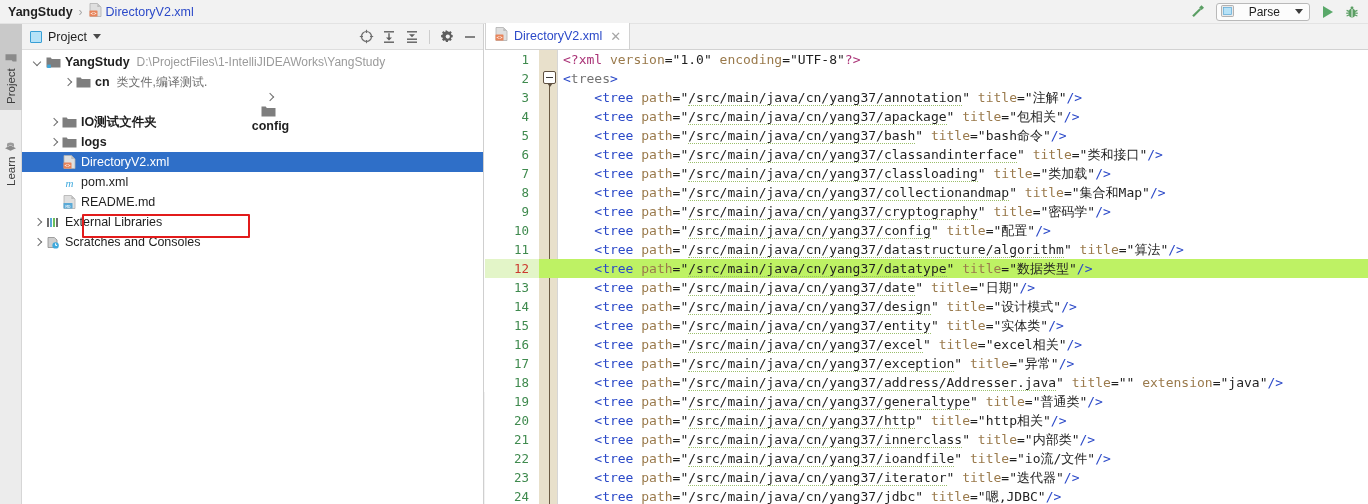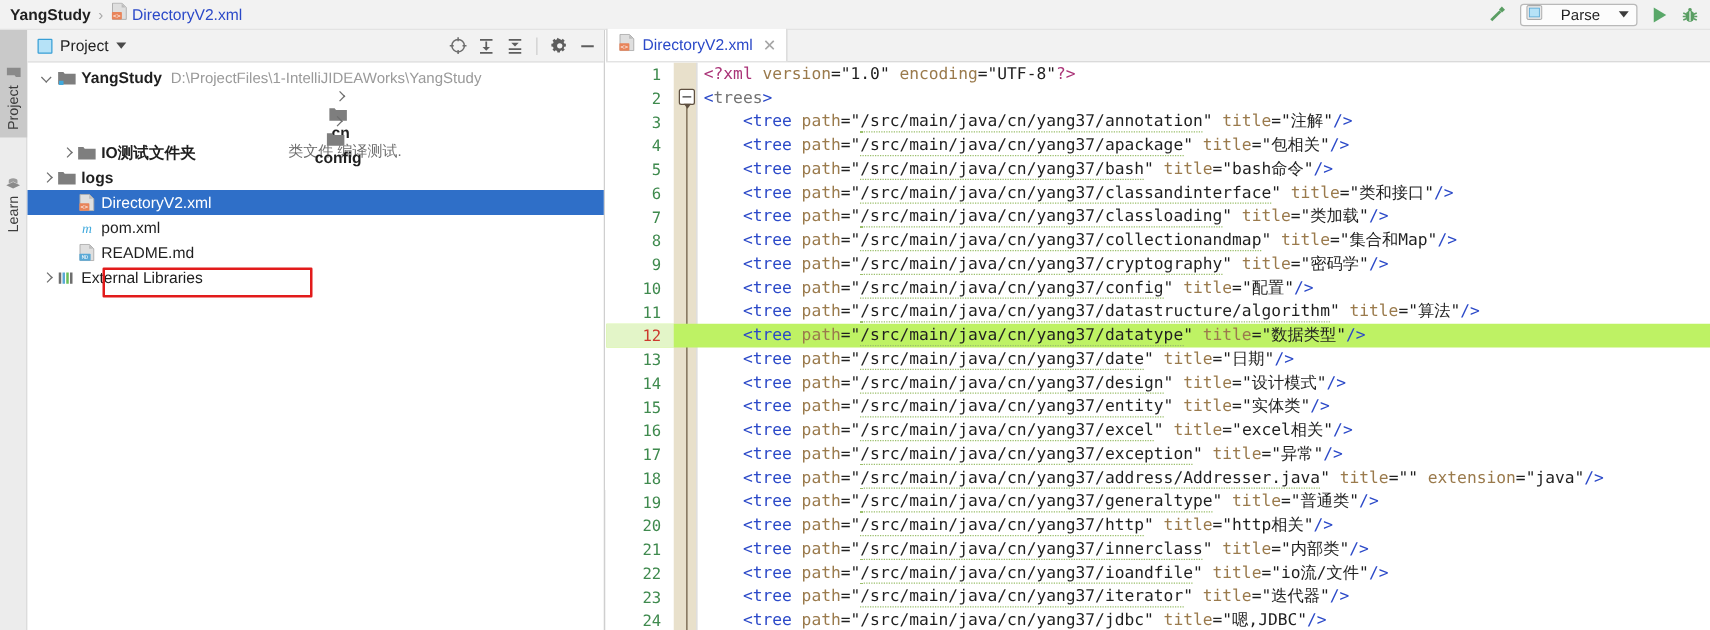--- a/index.html
+++ b/index.html
@@ -313,21 +313,21 @@
           <span class="arrow expanded"></span>
           <span class="ticon">
             <svg width="15" height="13" viewBox="0 0 15 13">
               <path d="M0.5 1.5h4.2l1.1 1.4H14.5v8.6H0.5z" fill="#7e7e7e"></path>
               <rect x="1.2" y="8.6" width="3.6" height="3.4" fill="#3fa9dd"></rect>
             </svg>
           </span>
           <span class="tlabel bold">YangStudy</span>
           <span class="tpath">D:\ProjectFiles\1-IntelliJIDEAWorks\YangStudy</span>
         </div>
-        <div class="trow" style="padding-left: 40px; flex-direction: column;">
+        <div class="trow" style="padding-left: 40px;">
           <span class="arrow collapsed"></span>
           <span class="ticon">
             <svg width="15" height="13" viewBox="0 0 15 13">
               <path d="M0.5 1.5h4.2l1.1 1.4H14.5v8.6H0.5z" fill="#7e7e7e"></path>
             </svg>
           </span>
           <span class="tlabel bold">cn</span>
           <span class="tnote">类文件,编译测试.</span>
         </div>
         <div class="trow" style="padding-left: 36px; flex-direction: column;">
@@ -341,21 +341,21 @@
         </div>
         <div class="trow" style="padding-left: 26px;">
           <span class="arrow collapsed"></span>
           <span class="ticon">
             <svg width="15" height="13" viewBox="0 0 15 13">
               <path d="M0.5 1.5h4.2l1.1 1.4H14.5v8.6H0.5z" fill="#7e7e7e"></path>
             </svg>
           </span>
           <span class="tlabel bold">IO测试文件夹</span>
         </div>
-        <div class="trow" style="padding-left: 10px;">
+        <div class="trow" style="padding-left: 26px;">
           <span class="arrow collapsed"></span>
           <span class="ticon">
             <svg width="15" height="13" viewBox="0 0 15 13">
               <path d="M0.5 1.5h4.2l1.1 1.4H14.5v8.6H0.5z" fill="#7e7e7e"></path>
             </svg>
           </span>
           <span class="tlabel bold">logs</span>
         </div>
         <div class="trow selected" style="padding-left: 26px;">
           <span class="arrow"></span>
@@ -394,20 +394,32 @@
           <span class="arrow collapsed"></span>
           <span class="ticon">
             <svg width="14" height="13" viewBox="0 0 14 13">
               <rect x="1" y="2" width="2" height="9" fill="#6e6e6e"></rect>
               <rect x="4" y="2" width="2" height="9" fill="#5aa9d6"></rect>
               <rect x="7" y="2" width="2" height="9" fill="#6cbf5a"></rect>
               <rect x="10" y="2" width="2" height="9" fill="#6e6e6e"></rect>
             </svg>
           </span>
           <span class="tlabel">External Libraries</span>
+        </div>
+        <div class="trow" style="padding-left: 10px;">
+          <span class="arrow collapsed"></span>
+          <span class="ticon">
+            <svg width="14" height="13" viewBox="0 0 14 13">
+              <path d="M2 1.5h6.3L11 4v7.5H2z" fill="#cfcfcf" stroke="#8d8d8d" stroke-width="0.8"></path>
+              <circle cx="9.6" cy="9.4" r="3.2" fill="#3fa9dd"></circle>
+              <line x1="9.6" y1="7.4" x2="9.6" y2="9.4" stroke="#fff" stroke-width="1"></line>
+              <line x1="9.6" y1="9.4" x2="11.1" y2="9.4" stroke="#fff" stroke-width="1"></line>
+            </svg>
+          </span>
+          <span class="tlabel">Scratches and Consoles</span>
         </div>
       </div>
     <div class="redbox"></div>
   </div>
 
   <div class="editor">
     <div class="tabstrip">
       <div class="etab">
         <span>
           <svg width="13" height="14" viewBox="0 0 13 14">

